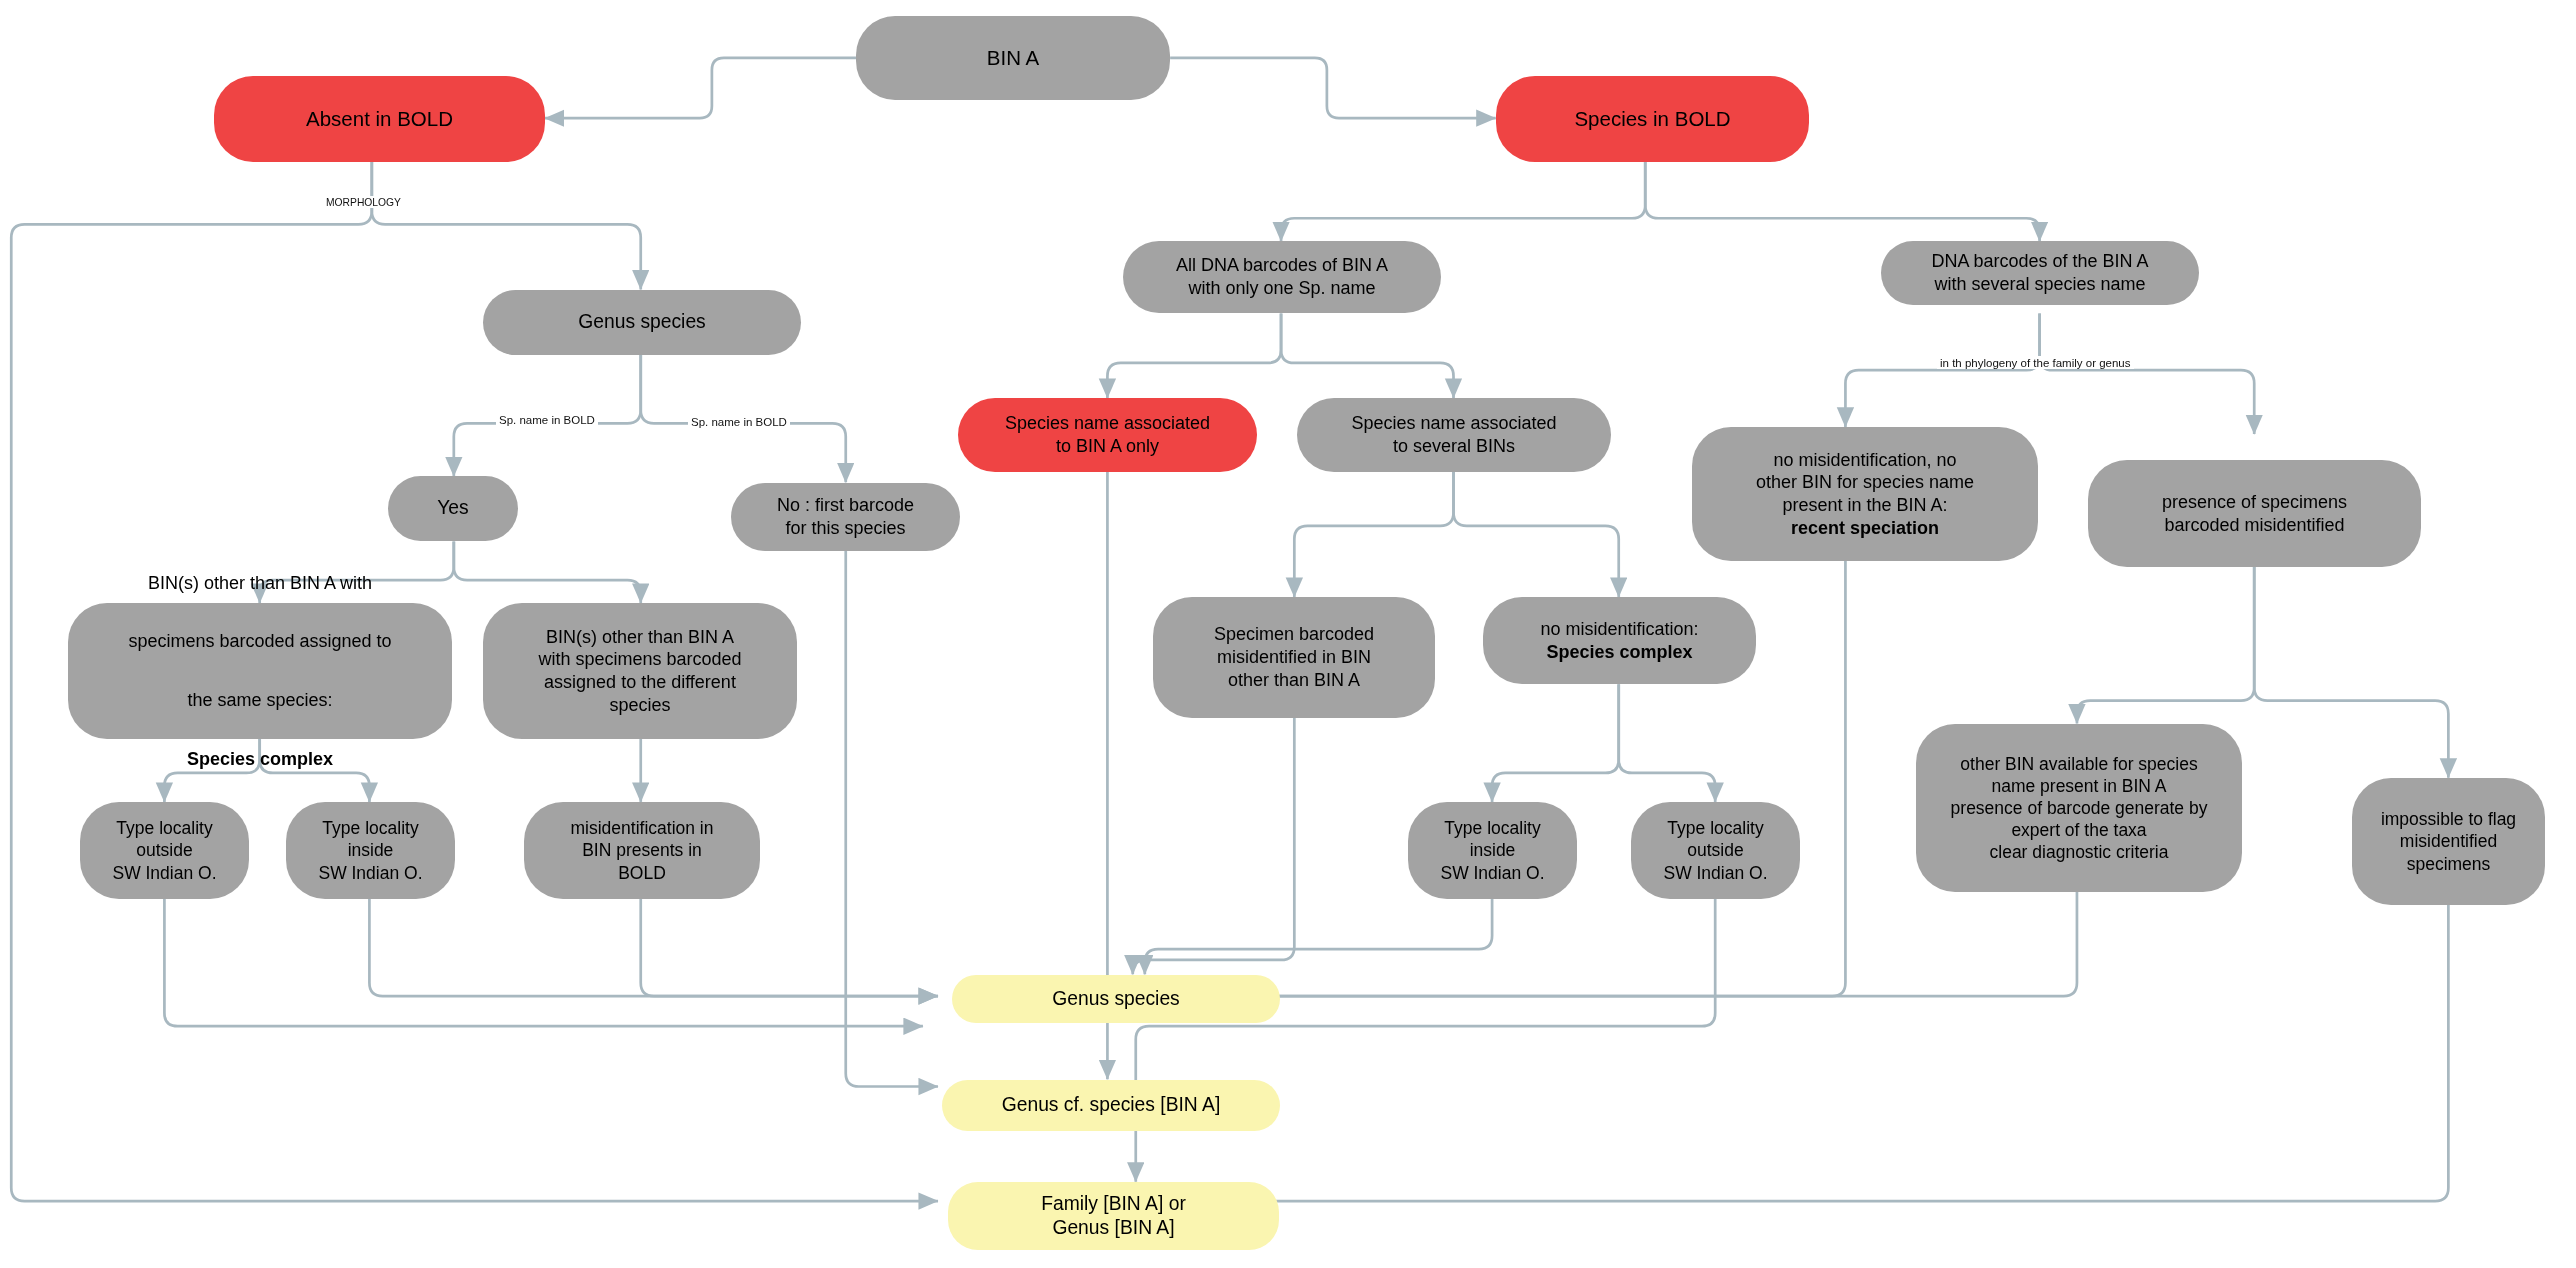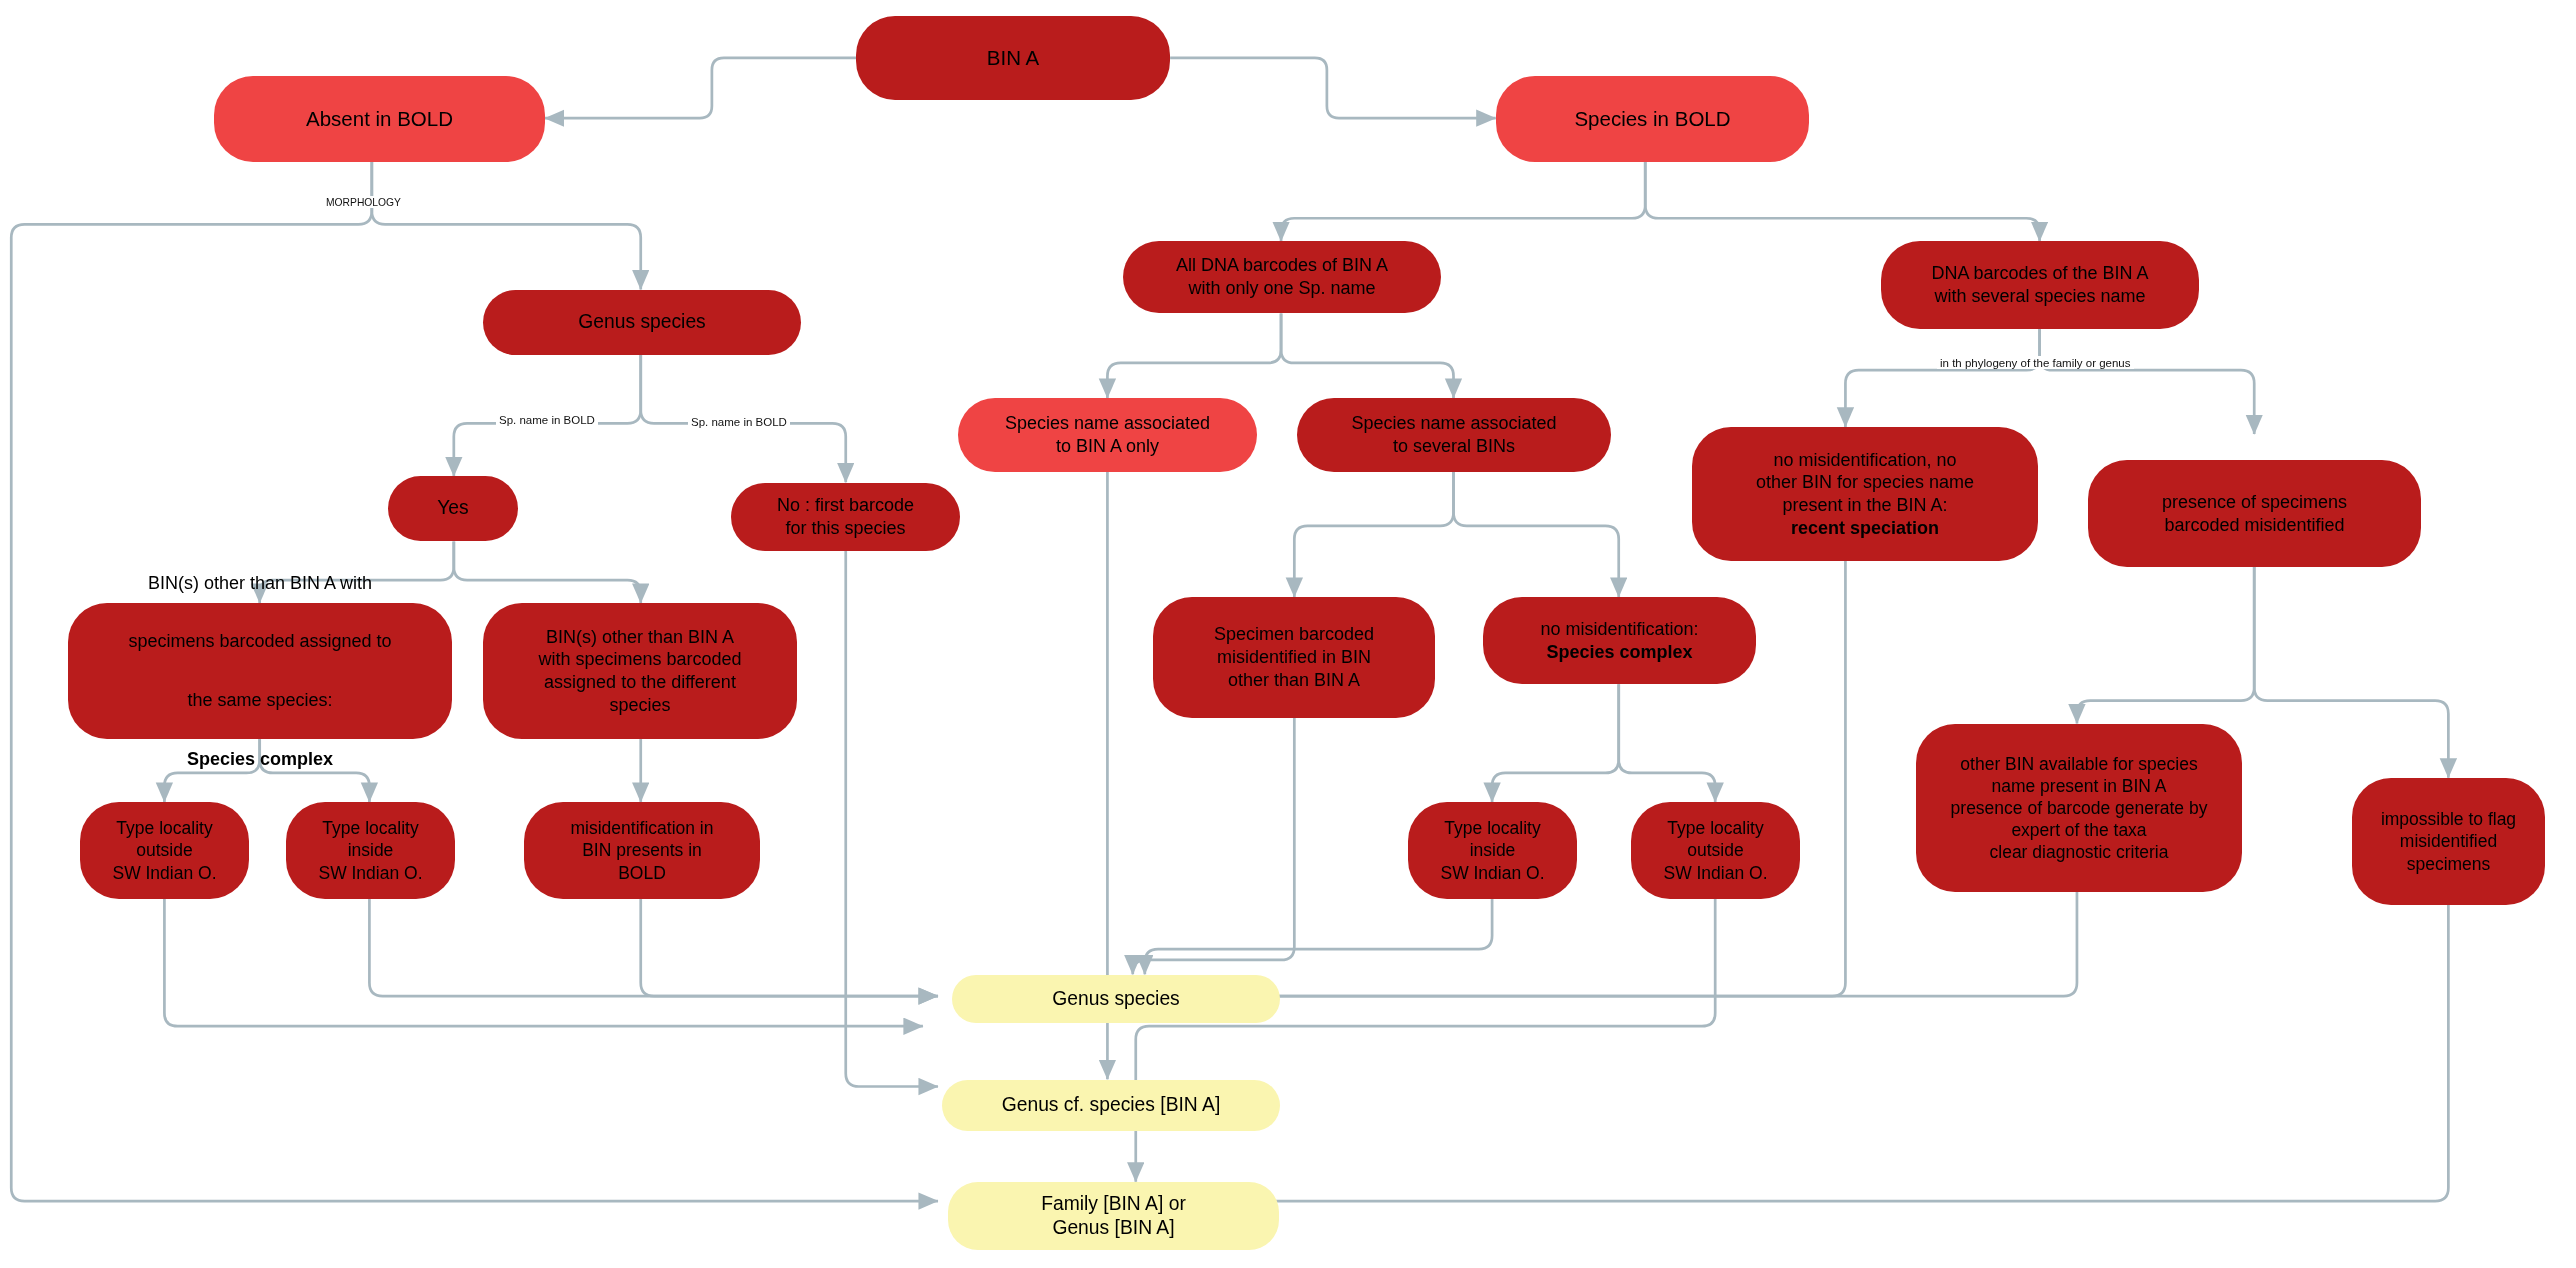--- a/index.html
+++ b/index.html
@@ -13,21 +13,21 @@
   .node{
     position:absolute;
     box-sizing:border-box;
     display:flex;align-items:center;justify-content:center;
     text-align:center;
     color:#000000;
     line-height:1.26;
     padding:3.6px 9.7px;
     white-space:pre-line;
   }
-  .purple{background:#b91c1c;border-radius:39px;}
+  .purple{background:#a3a3a3;border-radius:39px;}
   .orange{background:#ef4444;border-radius:39px;}
   .yellow{background:#FAF5B0;border-radius:30px;}
   .edge-label{
     position:absolute;
     color:#111111;
     font-size:10.3px;
     background:#ffffff;
     padding:0.6px 3px;
     white-space:nowrap;
     text-align:center;
@@ -135,21 +135,21 @@
 
   <div class="node purple" style="left:483px;top:290px;width:318px;height:65px;font-size:19.3px;">
     <span>Genus species</span>
   </div>
 
   <div class="node purple" style="left:1123px;top:241px;width:318px;height:72px;font-size:18px;">
     <span>All DNA barcodes of BIN A
 with only one Sp. name</span>
   </div>
 
-  <div class="node purple" style="left:1881px;top:241px;width:318px;height:88px;font-size:18px;">
+  <div class="node purple" style="left:1881px;top:241px;width:318px;height:64px;font-size:18px;">
     <span>DNA barcodes of the BIN A
 with several species name</span>
   </div>
 
   <div class="node purple" style="left:388px;top:476px;width:130px;height:65px;font-size:19.3px;">
     <span>Yes</span>
   </div>
 
   <div class="node purple" style="left:731px;top:483px;width:229px;height:68px;font-size:18px;">
     <span>No : first barcode

